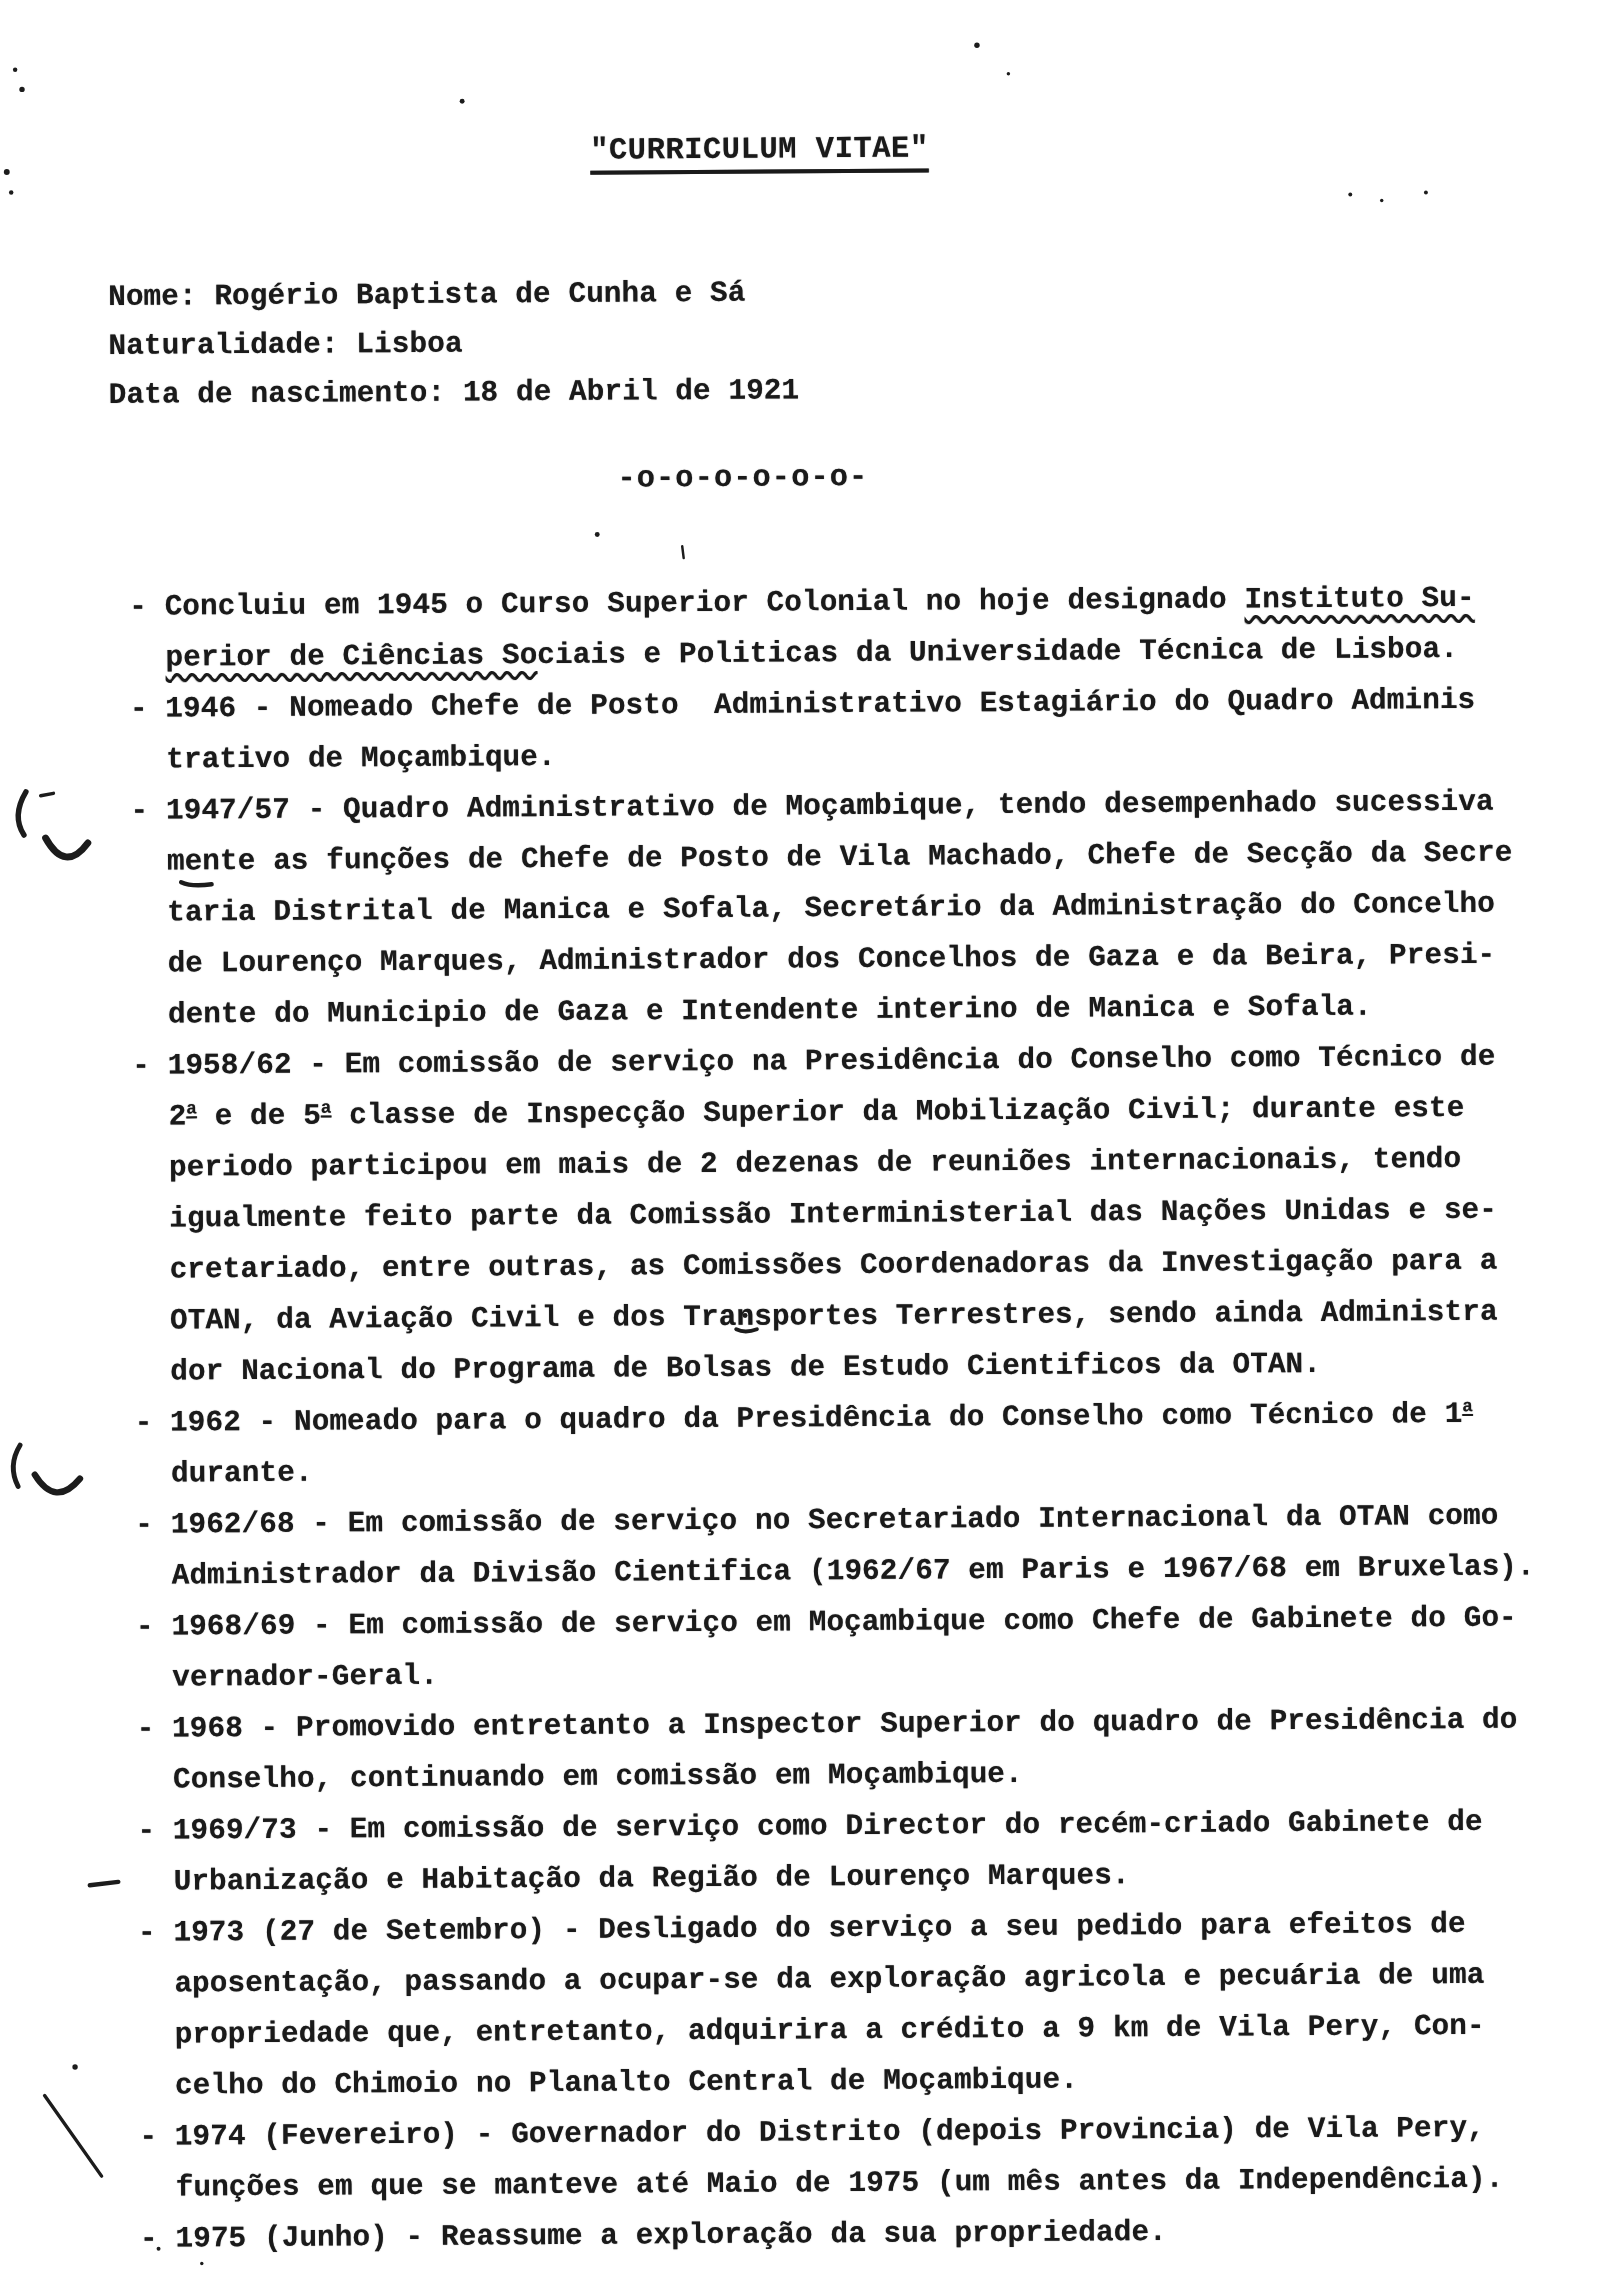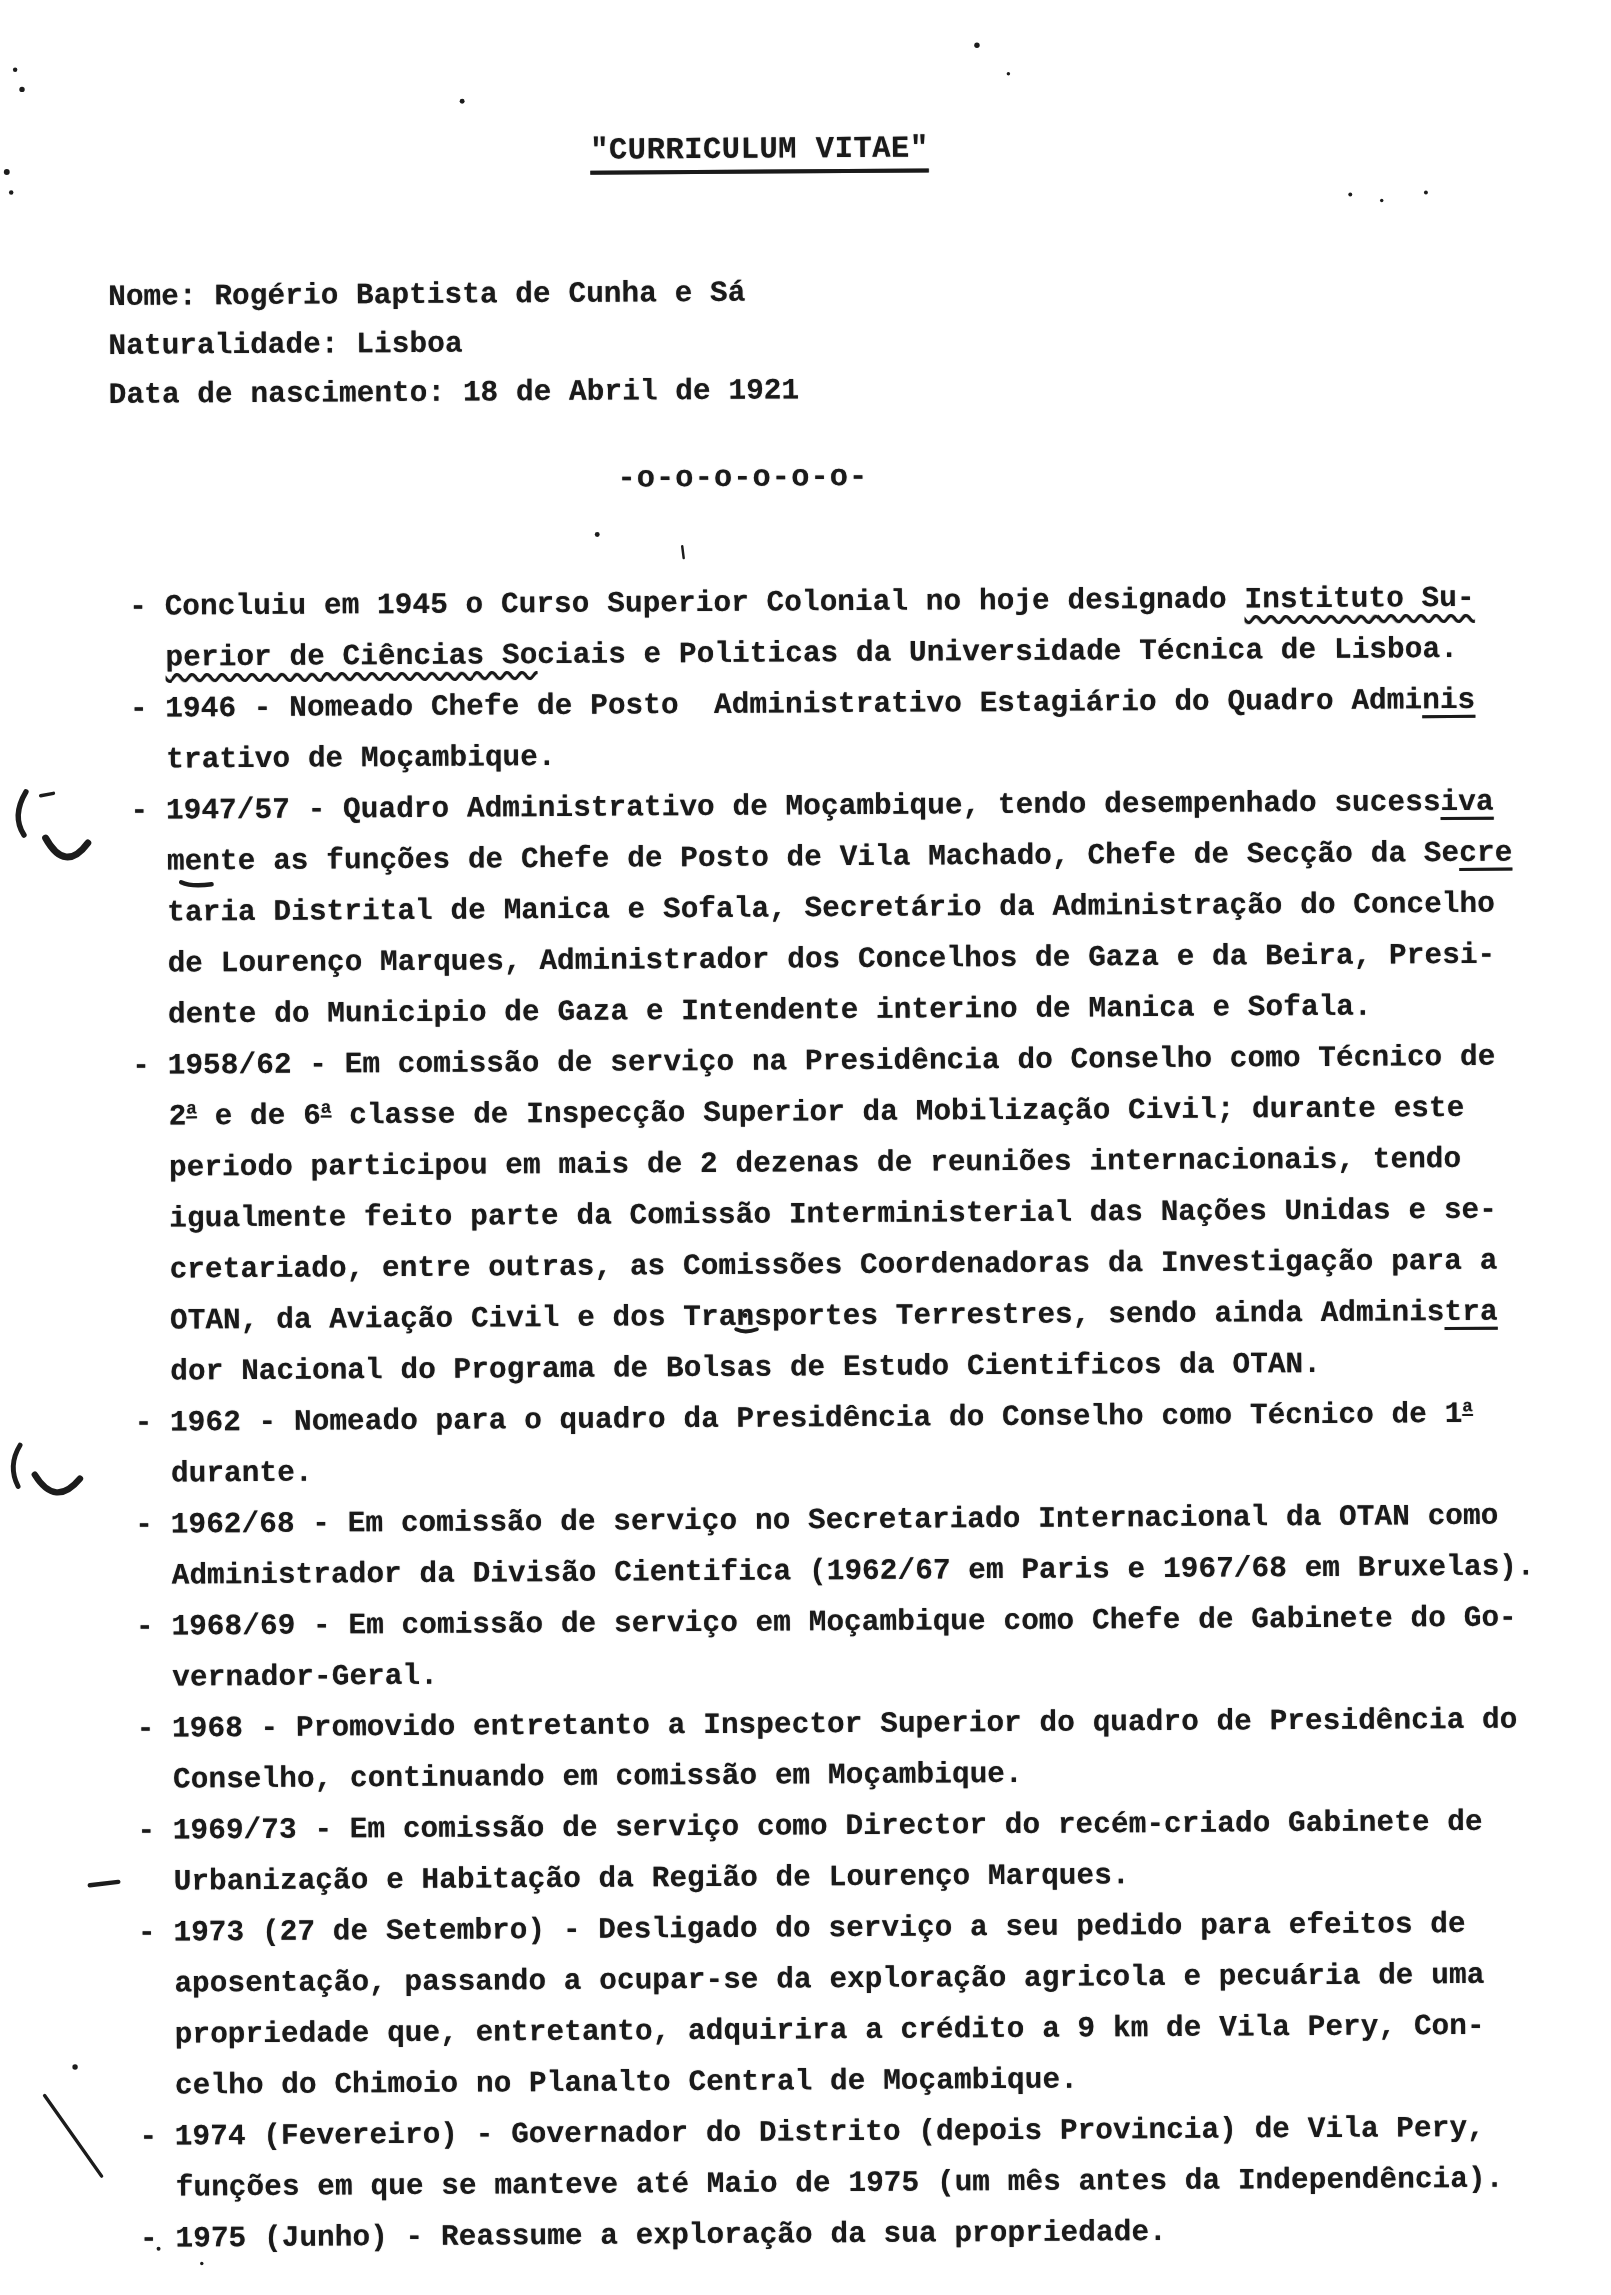--- a/index.html
+++ b/index.html
@@ -17,21 +17,21 @@
     position:absolute;left:597px;top:137px;font-size:30.5px;white-space:pre;
     letter-spacing:0.5px;
     text-decoration:underline;text-decoration-thickness:3.9px;text-underline-offset:11.8px;
   }
   .hdr{position:absolute;left:114px;top:273px;font-size:29.5px;}
   .hdr .hline{height:49px;line-height:49px;white-space:pre;}
   .sep{position:absolute;left:622px;top:465px;font-size:30.5px;letter-spacing:1px;white-space:pre;}
   .bodyl{position:absolute;left:133px;top:582px;font-size:29.5px;}
   .ln{height:51px;line-height:51px;white-space:pre;}
   .cont{padding-left:36px;}
-  .u{text-decoration:underline;text-decoration-thickness:3.4px;text-underline-offset:6.9px;}
+  .u{text-decoration-thickness:3.4px;text-underline-offset:6.9px;}
   .w{text-decoration:underline;text-decoration-style:wavy;text-decoration-thickness:2.9px;text-underline-offset:7.9px;}
   .ord{font-size:60%;vertical-align:super;line-height:0;
        text-decoration:underline;text-decoration-thickness:2px;text-underline-offset:2.5px;}
   .overlay{position:absolute;left:0;top:0;width:1612px;height:2295px;pointer-events:none;}
   .overlay path{fill:none;stroke:#1c1c1c;stroke-linecap:round;}
   .overlay circle{fill:#1c1c1c;}
 </style>
 </head>
 <body>
 
@@ -48,21 +48,21 @@
         <div class="ln"><span>- Concluiu em 1945 o Curso Superior Colonial no hoje designado </span><span class="w">Instituto Su-</span></div>
         <div class="ln cont"><span class="w">perior de Ciências So</span><span>ciais e Politicas da Universidade Técnica de Lisboa.</span></div>
         <div class="ln"><span>- 1946 - Nomeado Chefe de Posto  Administrativo Estagiário do Quadro Admi</span><span class="u">nis</span></div>
         <div class="ln cont"><span>trativo de Moçambique.</span></div>
         <div class="ln"><span>- 1947/57 - Quadro Administrativo de Moçambique, tendo desempenhado sucess</span><span class="u">iva</span></div>
         <div class="ln cont"><span>mente as funções de Chefe de Posto de Vila Machado, Chefe de Secção da Se</span><span class="u">cre</span></div>
         <div class="ln cont"><span>taria Distrital de Manica e Sofala, Secretário da Administração do Concelho</span></div>
         <div class="ln cont"><span>de Lourenço Marques, Administrador dos Concelhos de Gaza e da Beira, Presi-</span></div>
         <div class="ln cont"><span>dente do Municipio de Gaza e Intendente interino de Manica e Sofala.</span></div>
         <div class="ln"><span>- 1958/62 - Em comissão de serviço na Presidência do Conselho como Técnico de</span></div>
-        <div class="ln cont"><span>2</span><sup class="ord">a</sup><span> e de 6</span><sup class="ord">a</sup><span> classe de Inspecção Superior da Mobilização Civil; durante este</span></div>
+        <div class="ln cont"><span>2</span><sup class="ord">a</sup><span> e de 5</span><sup class="ord">a</sup><span> classe de Inspecção Superior da Mobilização Civil; durante este</span></div>
         <div class="ln cont"><span>periodo participou em mais de 2 dezenas de reuniões internacionais, tendo</span></div>
         <div class="ln cont"><span>igualmente feito parte da Comissão Interministerial das Nações Unidas e se-</span></div>
         <div class="ln cont"><span>cretariado, entre outras, as Comissões Coordenadoras da Investigação para a</span></div>
         <div class="ln cont"><span>OTAN, da Aviação Civil e dos Transportes Terrestres, sendo ainda Adminis</span><span class="u">tra</span></div>
         <div class="ln cont"><span>dor Nacional do Programa de Bolsas de Estudo Cientificos da OTAN.</span></div>
         <div class="ln"><span>- 1962 - Nomeado para o quadro da Presidência do Conselho como Técnico de 1</span><sup class="ord">a</sup></div>
         <div class="ln cont"><span>durante.</span></div>
         <div class="ln"><span>- 1962/68 - Em comissão de serviço no Secretariado Internacional da OTAN como</span></div>
         <div class="ln cont"><span>Administrador da Divisão Cientifica (1962/67 em Paris e 1967/68 em Bruxelas).</span></div>
         <div class="ln"><span>- 1968/69 - Em comissão de serviço em Moçambique como Chefe de Gabinete do Go-</span></div>

